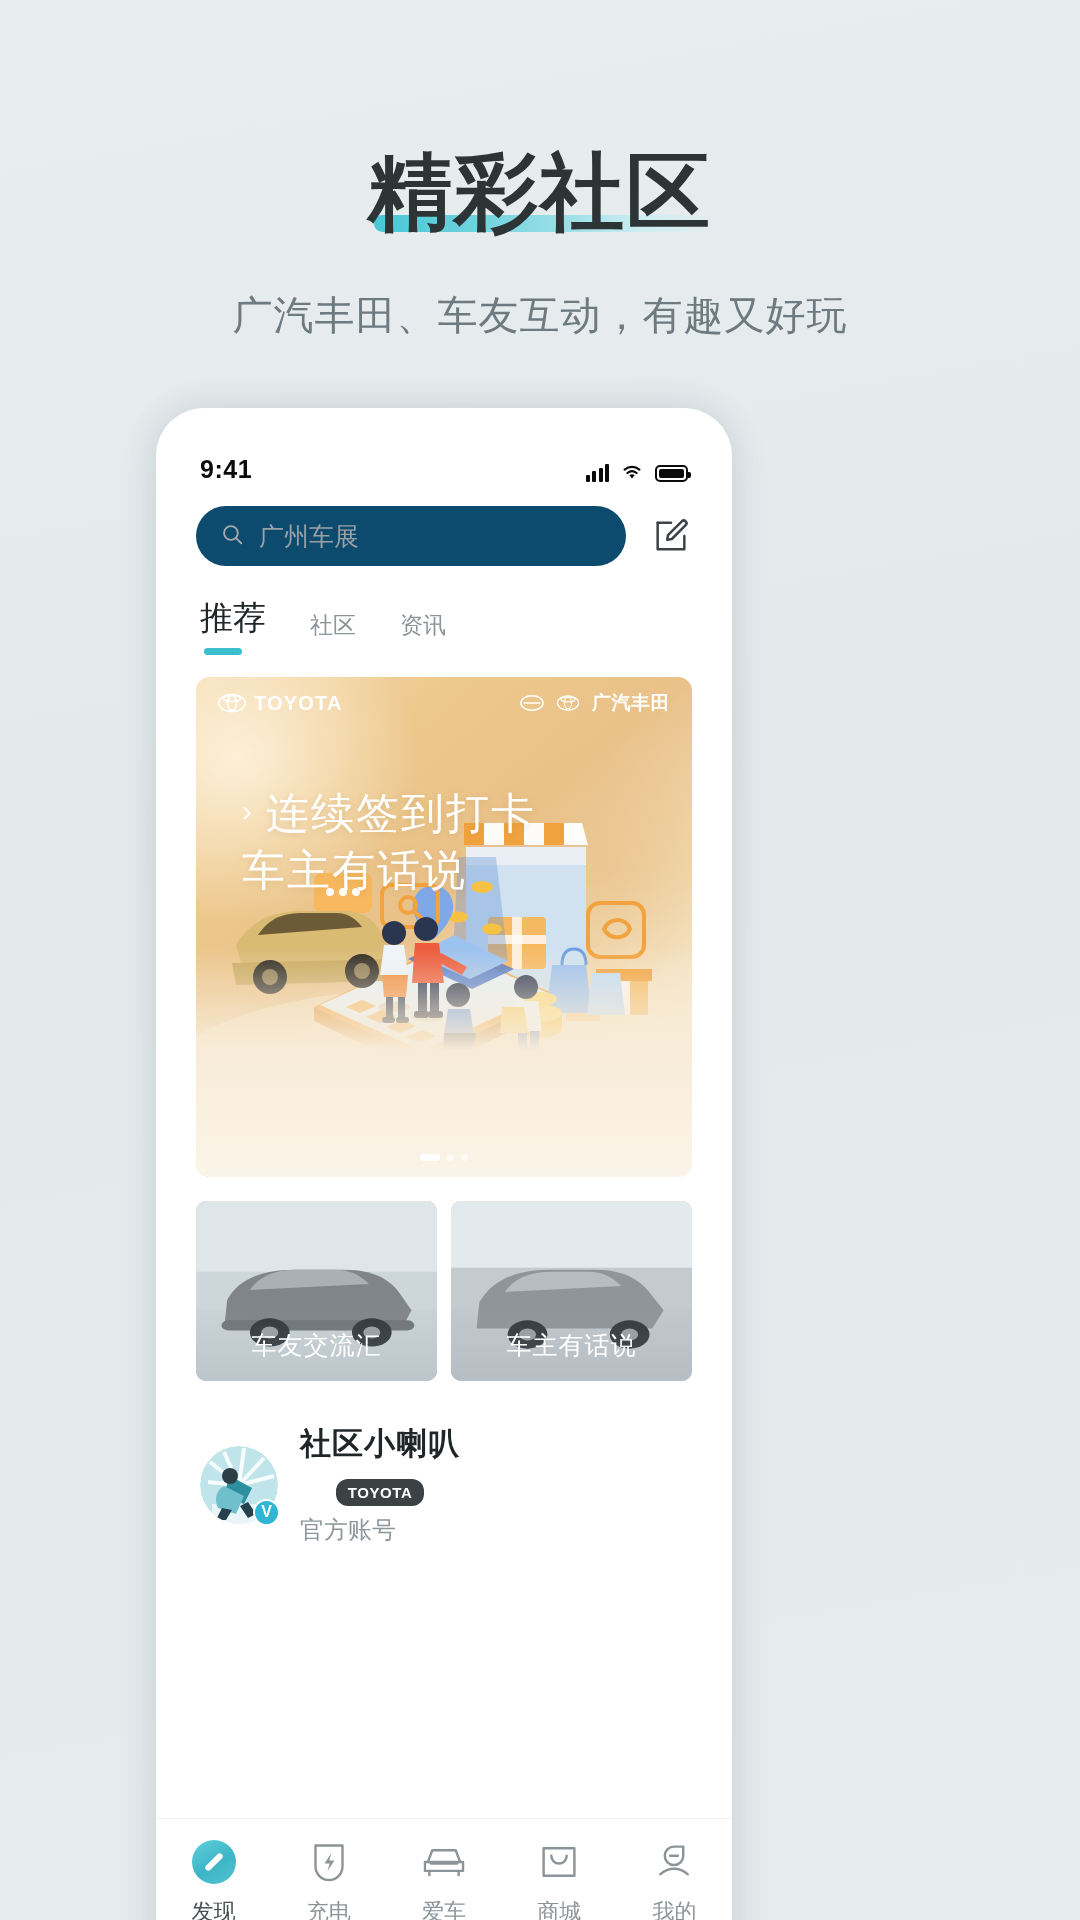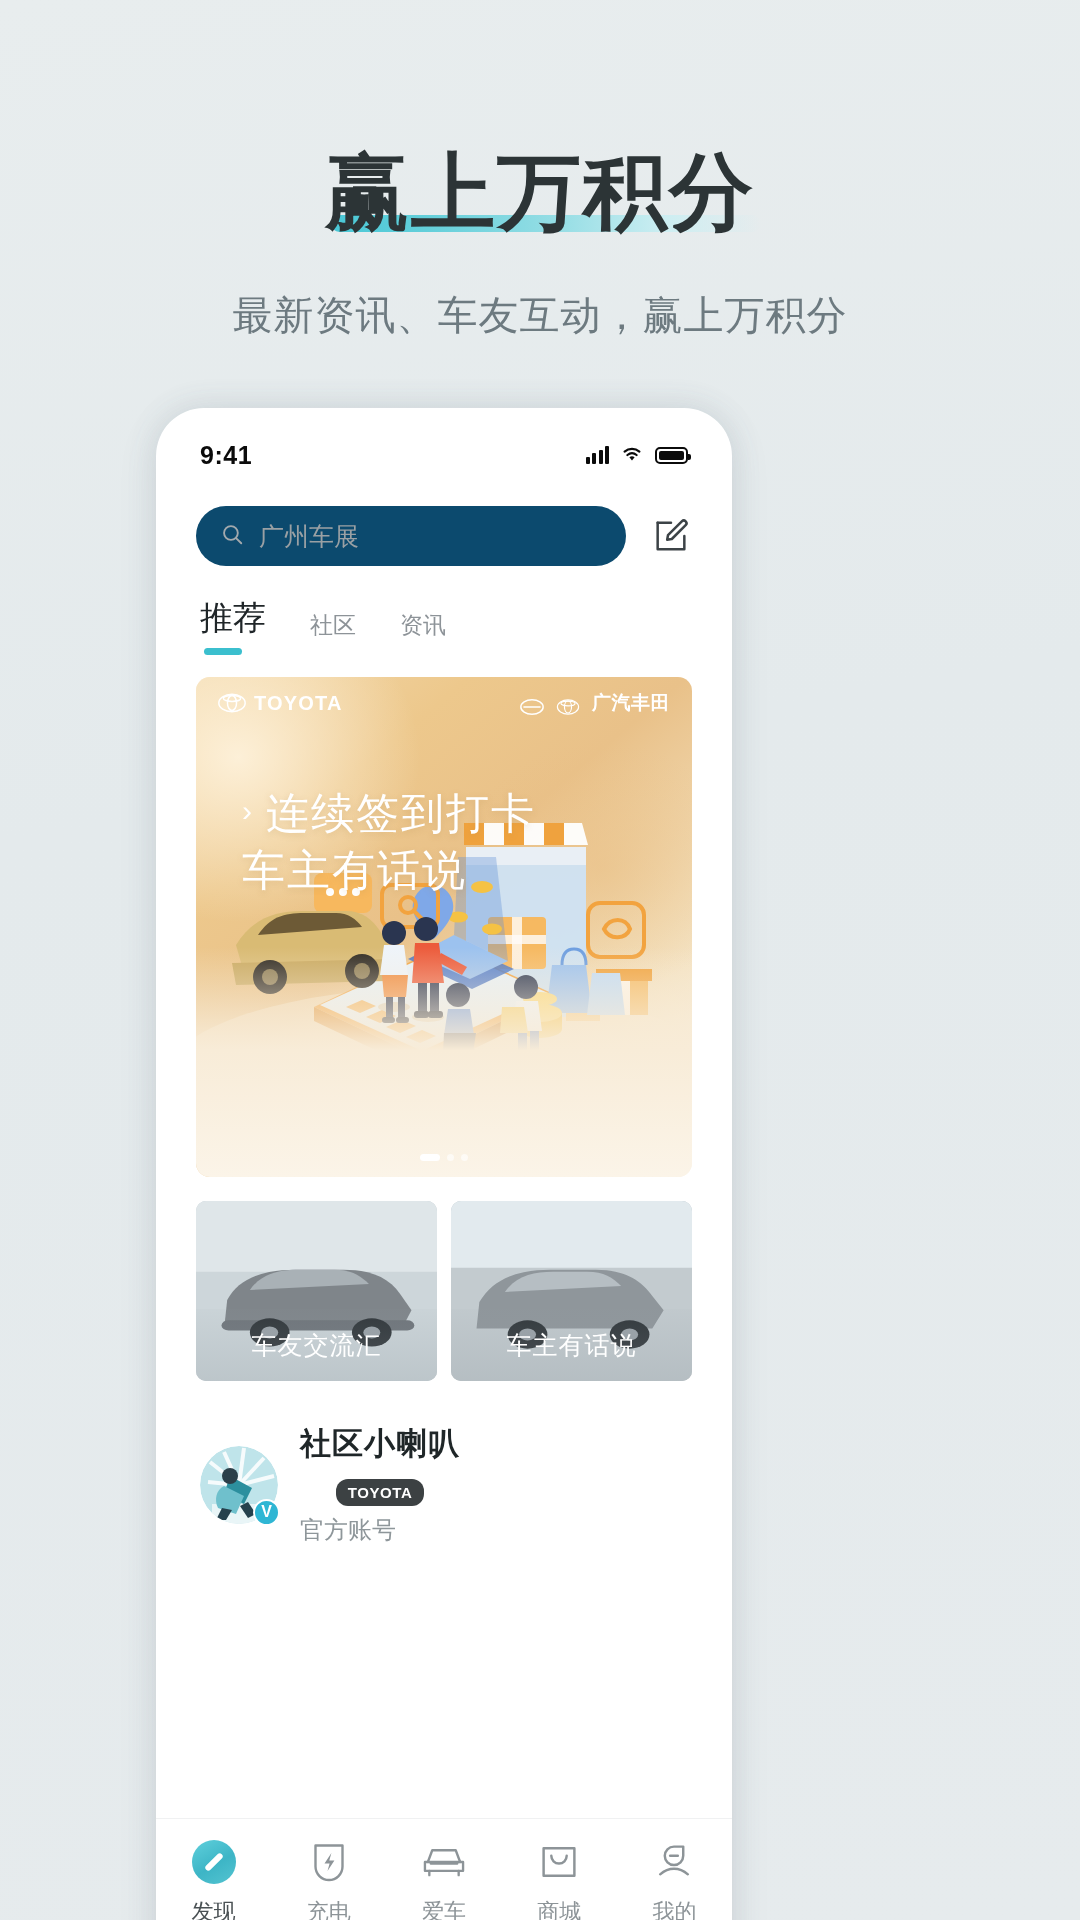--- a/index.html
+++ b/index.html
@@ -37,21 +37,21 @@
     position: absolute; left: 156px; top: 408px;
     width: 576px; height: 1560px;
     background: #ffffff;
     border-radius: 48px 48px 0 0;
     box-shadow: 0 -2px 30px rgba(90,110,120,0.13), 0 8px 40px rgba(90,110,120,0.10);
     overflow: hidden;
   }
 
   
   .statusbar {
-    height: 76px; display: flex; align-items: center;
+    height: 76px; display: flex; align-items: flex-end;
     justify-content: space-between; padding: 18px 44px 0 44px; gap: 21px;
   }
   .sb-time { font-size: 25px; font-weight: 600; color: #0b0b0b; letter-spacing: .5px; }
   .sb-icons { display: flex; align-items: center; gap: 11px; }
   .sig { display: flex; align-items: flex-end; gap: 2.5px; height: 18px; }
   .sig i { width: 4px; background: #0b0b0b; border-radius: 1px; display: block; }
   .sig i:nth-child(1){ height: 7px; }
   .sig i:nth-child(2){ height: 11px; }
   .sig i:nth-child(3){ height: 14px; }
   .sig i:nth-child(4){ height: 18px; }
@@ -105,21 +105,21 @@
     position:absolute; left:0; right:0; bottom:0; height: 230px;
     background: linear-gradient(180deg, rgba(250,240,220,0) 0%, #f8ecd8 45%, #fbf4e8 100%);
   }
   .banner-top {
     position: absolute; top: 0; left: 0; right: 0; height: 52px;
     display: flex; align-items: center; justify-content: space-between;
     padding: 0 22px;
   }
   .toyota-mark { display: flex; align-items: center; gap: 8px; }
   .toyota-word { font-size: 20px; font-weight: 700; color: #fff; letter-spacing: 1.2px; }
-  .gac-mark { display: flex; align-items: flex-end; gap: 12px; }
+  .gac-mark { display: flex; align-items: center; gap: 12px; }
   .gac-word { font-size: 19px; font-weight: 700; color: #fff; letter-spacing: .5px; }
   .banner-copy { position: absolute; left: 46px; top: 108px; }
   .bc-row1 { display: flex; align-items: center; gap: 14px; }
   .bc-chev { color: #fff; font-size: 30px; font-weight: 300; line-height: 1; margin-bottom: 4px; }
   .bc-line {
     font-size: 43px; font-weight: 400; color: #ffffff; letter-spacing: 2px;
     line-height: 1.32; text-shadow: 0 2px 6px rgba(180,140,80,.28);
   }
   .bc-line2 { margin-left: 0; }
   .dots { position: absolute; bottom: 16px; left: 0; right: 0; display: flex; justify-content: center; gap: 7px; align-items: center; }
@@ -187,23 +187,23 @@
     width: 22px; height: 6px; background: #fff; border-radius: 3px;
     transform: rotate(-45deg);
   }
 </style>
 </head>
 <body>
 
 <div class="hero">
   <div class="hero-title-wrap">
     <div class="hero-underline"></div>
-    <div class="hero-title">赢上万积分</div>
-  </div>
-  <div class="hero-sub">最新资讯、车友互动，赢上万积分</div>
+    <div class="hero-title">精彩社区</div>
+  </div>
+  <div class="hero-sub">广汽丰田、车友互动，有趣又好玩</div>
 </div>
 
 <div class="phone">
 
   <div class="statusbar">
     <div class="sb-time">9:41</div>
     <div class="sb-icons">
       <span class="sig">
           <i></i>
           <i></i>

